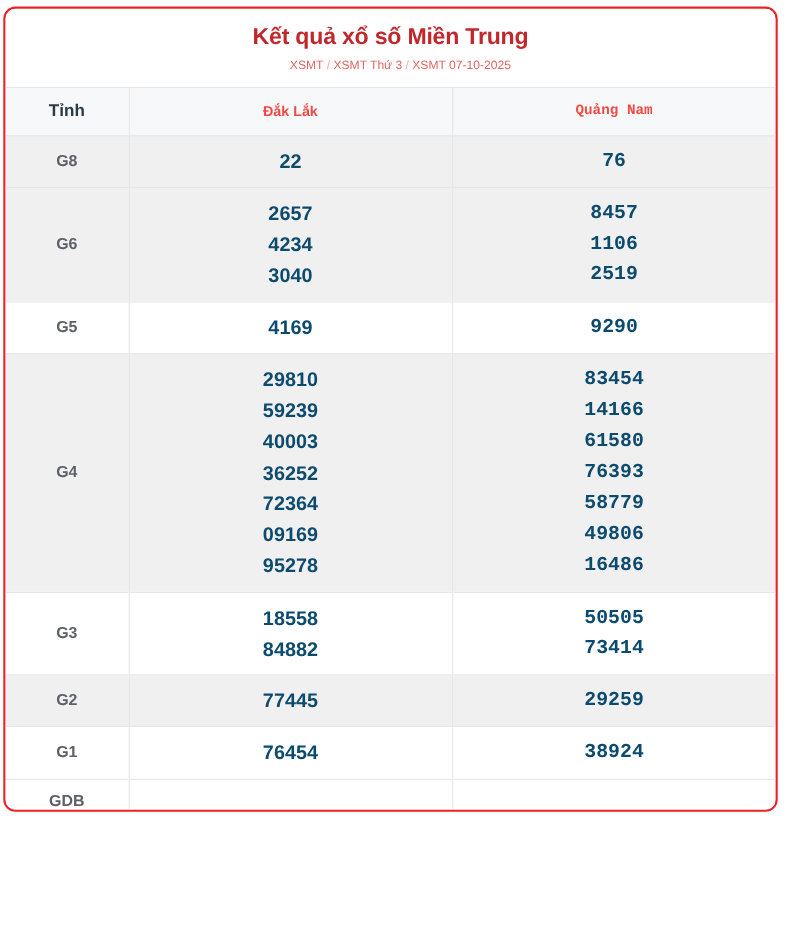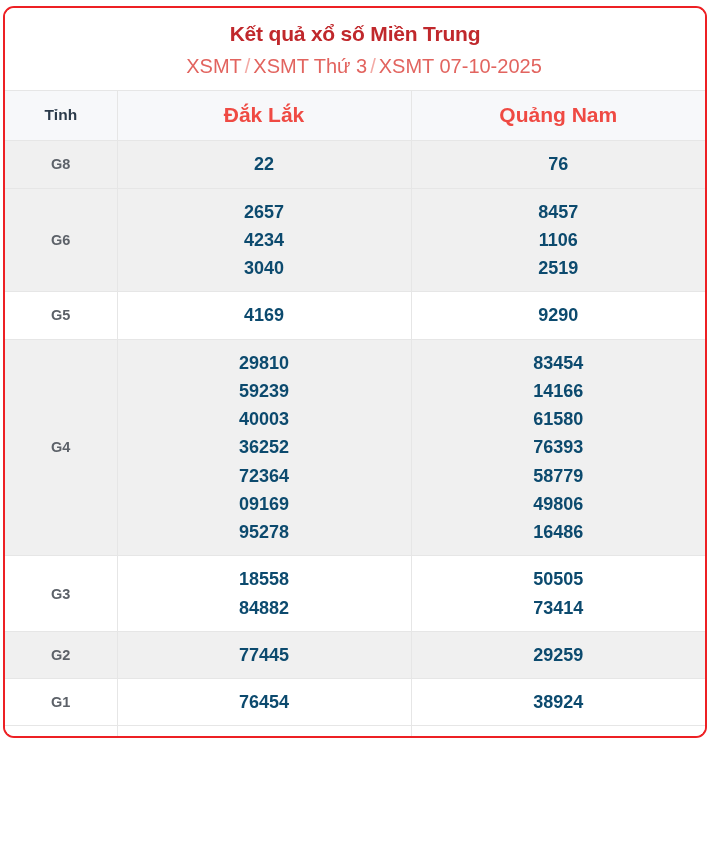--- a/index.html
+++ b/index.html
@@ -34,21 +34,21 @@
   #page-title {
     font-size: 21px;
     font-weight: bold;
     color: #c0282c;
     letter-spacing: -0.2px;
     line-height: 1.25;
   }
 
   #breadcrumb {
     margin-top: 6px;
-    font-size: 20px;
+    font-size: 11px;
     color: #e2645f;
     line-height: 1.3;
     white-space: nowrap;
     padding-left: 18px;
   }
   #breadcrumb .crumb { color: #e2645f; }
   #breadcrumb .sep {
     color: #f3a9a4;
     margin: 0 3px;
   }
@@ -65,34 +65,34 @@
 
   #results-table th,
   #results-table td {
     border-top: 1px solid #e6e6e6;
     border-right: 1px solid #e6e6e6;
     text-align: center;
     vertical-align: middle;
     margin-left: 45px;
   }
   #results-table th:last-child,
-  #results-table td:last-child { border-right: none; }
+  #results-table td:last-child { border-right: none; font-family: Liberation Mono, monospace; }
 
   thead th {
     background: #f7f8fa;
     padding: 12px 4px 13px;
     border-top: none;
   }
   th.head-label {
     font-size: 15.5px;
     font-weight: bold;
     color: #2b3a4a;
   }
   th.head-prov {
-    font-size: 21px;
+    font-size: 13px;
     font-weight: bold;
     color: #ef4a43;
   }
 
   tbody tr.stripe > td { background: #f0f0f0; }
   tbody tr.plain  > td { background: #ffffff; }
 
   td.prize-label {
     font-size: 14.5px;
     font-weight: bold;

